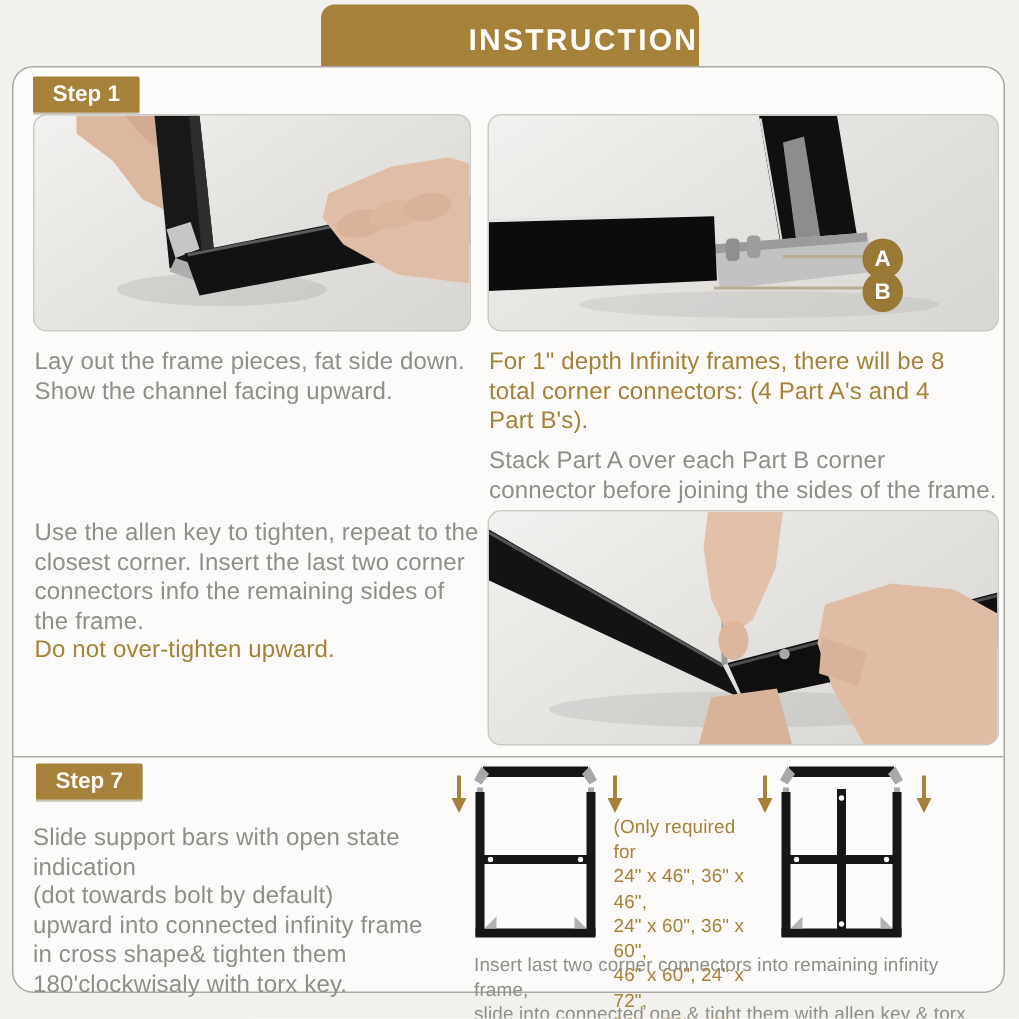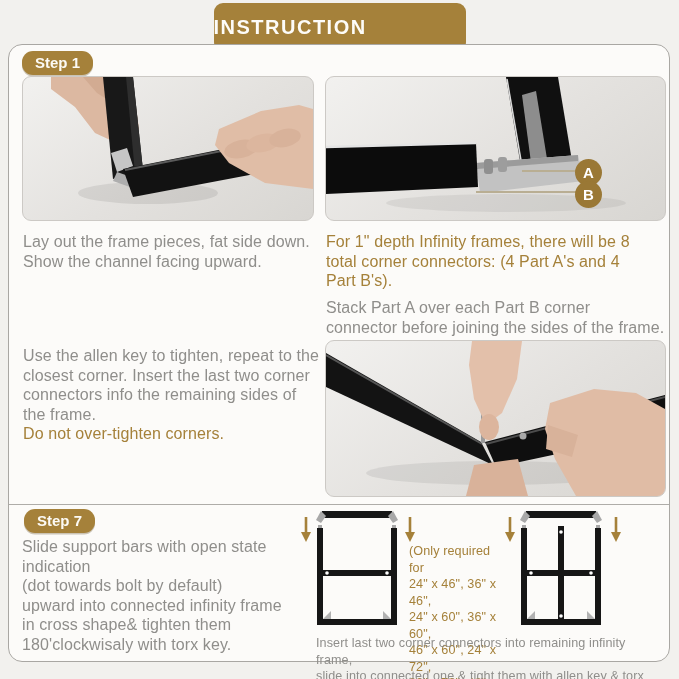--- a/index.html
+++ b/index.html
@@ -5,32 +5,32 @@
   html,body{margin:0;padding:0;}
   body{
     width:679px;height:679px;position:relative;overflow:hidden;
     background:#f2f1ee;
     font-family:"Liberation Sans",sans-serif;
     -webkit-font-smoothing:antialiased;
   }
   .banner{
     position:absolute;top:3px;left:50%;transform:translateX(-50%);
     width:252px;height:48px;background:#a5813a;border-radius:9px;
-    display:flex;align-items:center;justify-content:flex-start;
+    display:flex;align-items:center;justify-content:flex-end;
     color:#fdfcf8;font-weight:bold;font-size:20px;letter-spacing:1.5px;
     box-shadow:0 2px 0 rgba(90,65,20,.35);
   }
   .main-box{
     position:absolute;left:8px;top:44px;width:662px;height:618px;
     background:#fcfbf9;border:1.5px solid #a9a7a3;border-radius:14px;
     box-sizing:border-box;
   }
   .badge{
     position:absolute;background:#a5813a;color:#fcfaf5;font-weight:bold;
-    font-size:15px;padding:3px 13px 4px 13px;border-radius:11px;
+    font-size:15px;padding:3px 13px 4px 13px;border-radius:1px;
     box-shadow:0 1.5px 0 rgba(90,65,20,.3);
   }
   .photo{
     position:absolute;border:1px solid #ccc9c5;border-radius:9px;
     background:linear-gradient(145deg,#f2f1ef 0%,#e3e1de 55%,#d8d6d2 100%);
     overflow:hidden;
   }
   .photo svg{display:block;}
   .txt{
     position:absolute;color:#8f8e8b;font-size:16px;line-height:19.5px;
@@ -114,21 +114,21 @@
   <div class="txt brown" style="left:317px;top:187px;width:340px;">For 1" depth Infinity frames, there will be 8
 total corner connectors: (4 Part A's and 4
 Part B's).</div>
   <div class="txt" style="left:14px;top:301px;width:300px;">Use the allen key to tighten, repeat to the
 closest corner. Insert the last two corner
 connectors info the remaining sides of
 the frame.</div>
 
   <div class="txt" style="left:317px;top:253px;width:340px;">Stack Part A over each Part B corner
 connector before joining the sides of the frame.</div>
-  <div class="txt brown" style="left:14px;top:379px;width:300px;">Do not over-tighten corners.</div>
+  <div class="txt brown" style="left:14px;top:379px;width:300px;">Do not over-tighten upward.</div>
 
   <div class="photo" style="left:316px;top:295px;width:339px;height:155px;">
     <svg width="339" height="155" viewBox="0 0 339 155">
       <ellipse cx="170" cy="132" rx="130" ry="12" fill="rgba(0,0,0,0.07)"></ellipse>
 
       <polygon points="0,12 155,101 167,124 0,46" fill="#131313"></polygon>
       <polyline points="0,14 156,103" stroke="#565656" stroke-width="2" fill="none"></polyline>
       <polygon points="159,101 339,54 339,90 170,126" fill="#0f0f0f"></polygon>
       <polyline points="160,103 339,56" stroke="#4c4c4c" stroke-width="2" fill="none"></polyline>
       <circle cx="197" cy="95" r="3.5" fill="#a8a8a8"></circle>
@@ -145,21 +145,21 @@
       <polygon points="148,124 192,118 202,155 140,155" fill="#d9b29a"></polygon>
     </svg>
   </div>
 
   <div class="divider"></div>
 
   <div class="badge" style="left:15px;top:464px;">
     <span>Step 7</span>
   </div>
 
-  <div class="txt" style="left:13px;top:492px;width:300px;">Slide support bars with open state indication
+  <div class="txt" style="left:13px;top:504px;width:300px;">Slide support bars with open state indication
 (dot towards bolt by default)
 upward into connected infinity frame
 in cross shape&amp; tighten them
 180'clockwisaly with torx key.</div>
 
   <svg class="arrow" style="left:291px;top:471px;" viewBox="0 0 12 27">
     <line x1="6" y1="1" x2="6" y2="18" stroke="#a5813a" stroke-width="2.6"></line>
       <polygon points="1,16 11,16 6,26" fill="#a5813a"></polygon>
   </svg>
   <svg class="arrow" style="left:395px;top:471px;" viewBox="0 0 12 27">

